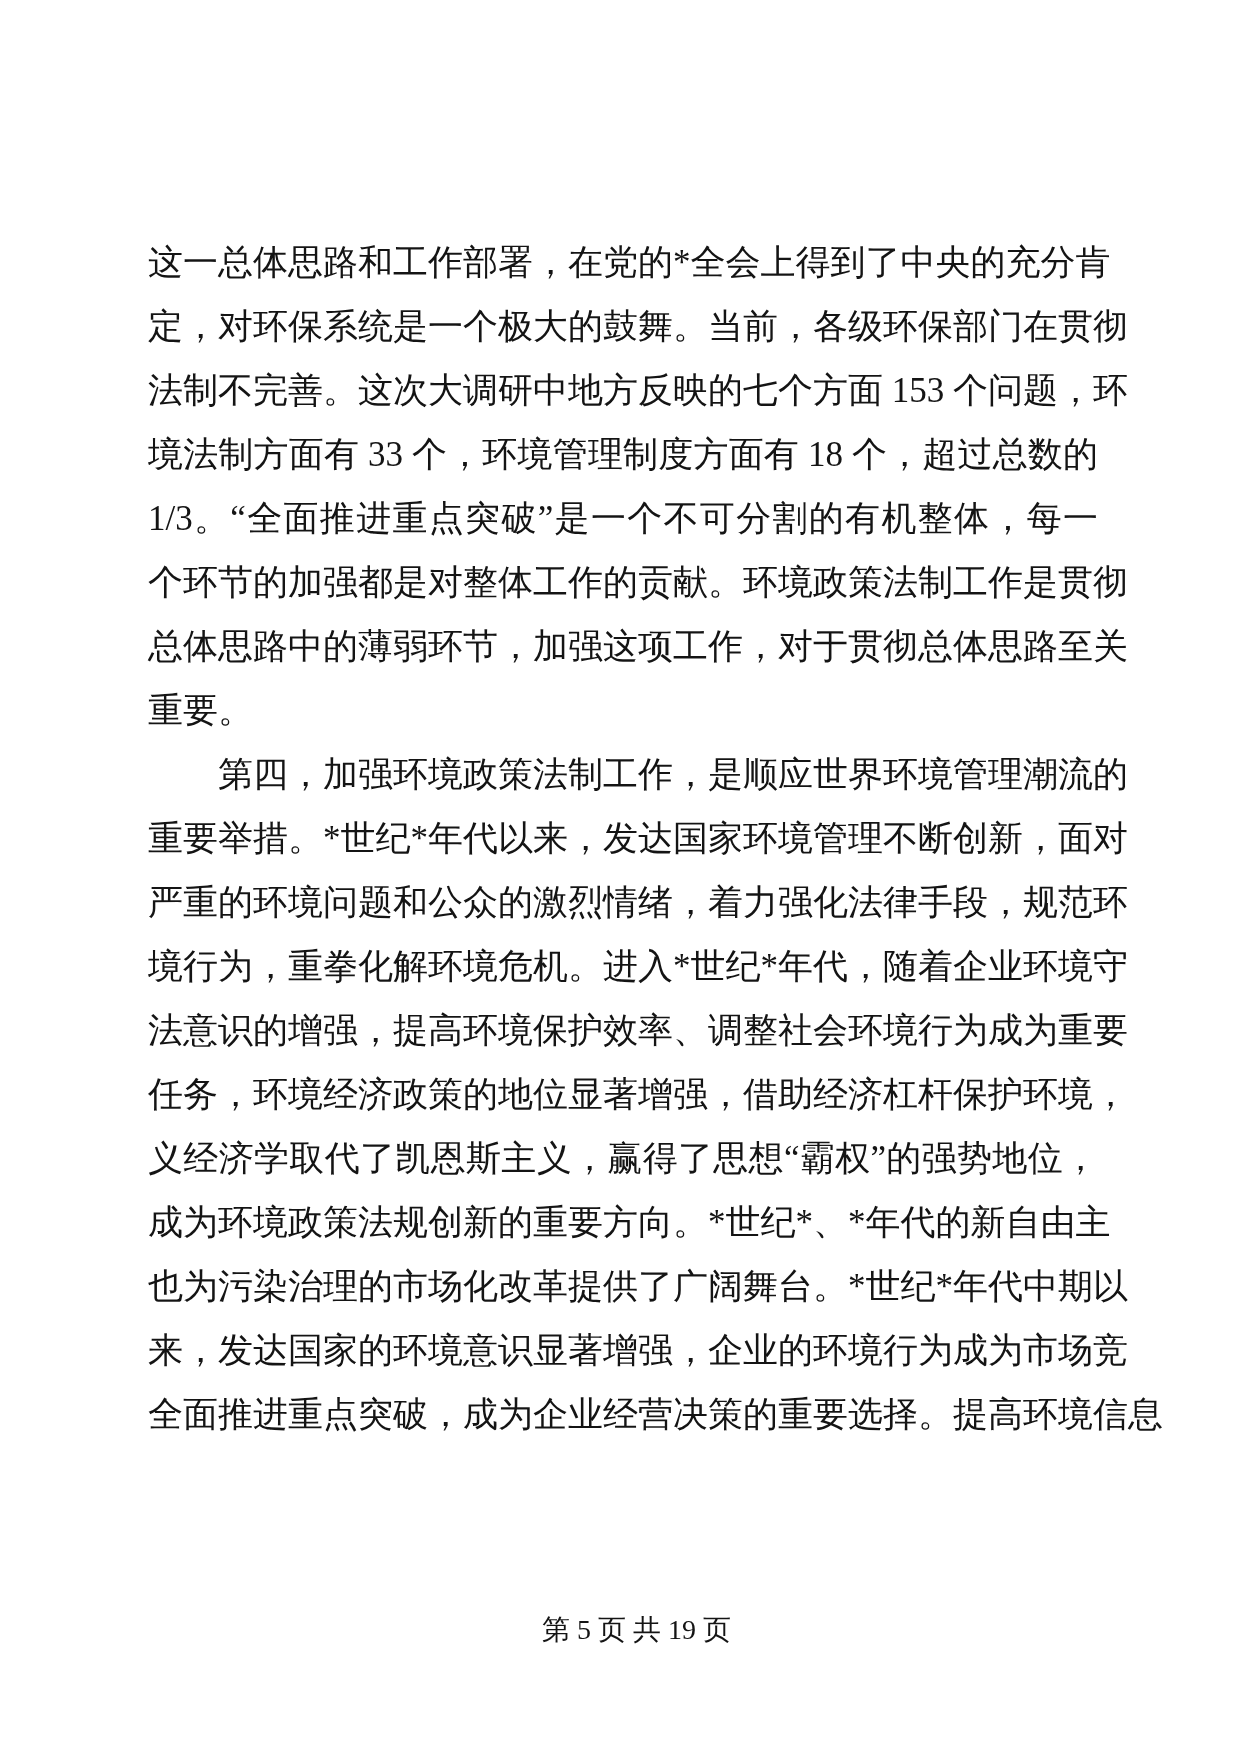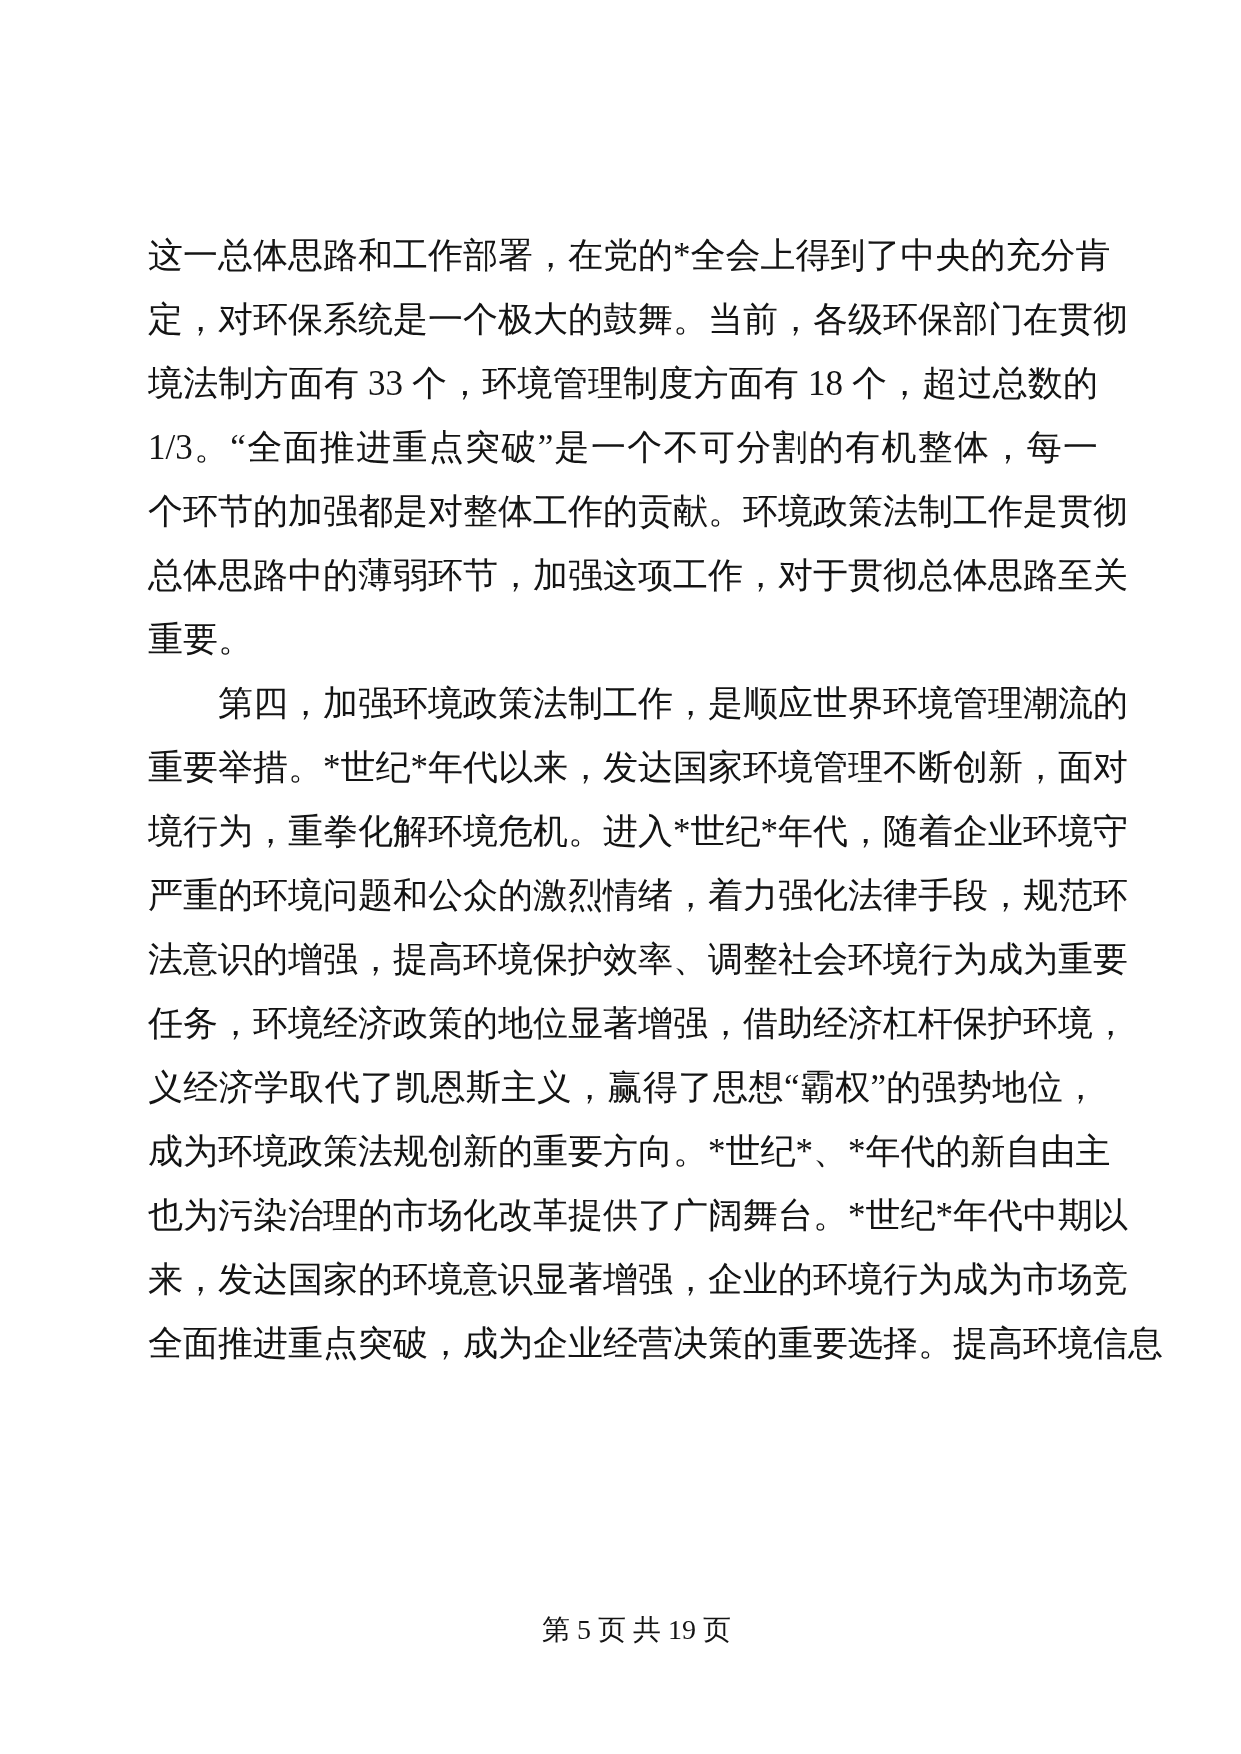--- a/index.html
+++ b/index.html
@@ -12,21 +12,21 @@
     width: 1241px;
     height: 1754px;
     background: #ffffff;
     overflow: hidden;
     font-family: "Liberation Serif", "DejaVu Serif", serif;
     color: #141414;
   }
   .content {
     position: absolute;
     left: 148px;
-    top: 224px;
+    top: 231px;
     width: 950px;
   }
   .paragraph {
     margin: 0;
     padding: 0;
   }
   .line {
     font-size: 35px;
     line-height: 64px;
     white-space: nowrap;
@@ -55,31 +55,32 @@
   }
 </style>
 </head>
 <body>
 
 <div class="page">
   <div class="content">
       <div class="paragraph">
         <div class="line">这一总体思路和工作部署，在党的*全会上得到了中央的充分肯</div>
         <div class="line">定，对环保系统是一个极大的鼓舞。当前，各级环保部门在贯彻</div>
+        <div class="line">法制不完善。这次大调研中地方反映的七个方面 153 个问题，环</div>
         <div class="line">境法制方面有 33 个，环境管理制度方面有 18 个，超过总数的</div>
         <div class="line">1/3。“全面推进重点突破”是一个不可分割的有机整体，每一</div>
         <div class="line">个环节的加强都是对整体工作的贡献。环境政策法制工作是贯彻</div>
         <div class="line">总体思路中的薄弱环节，加强这项工作，对于贯彻总体思路至关</div>
         <div class="line no-justify">重要。</div>
       </div>
       <div class="paragraph">
         <div class="line indent">第四，加强环境政策法制工作，是顺应世界环境管理潮流的</div>
         <div class="line">重要举措。*世纪*年代以来，发达国家环境管理不断创新，面对</div>
+        <div class="line">严重的环境问题和公众的激烈情绪，着力强化法律手段，规范环</div>
         <div class="line">境行为，重拳化解环境危机。进入*世纪*年代，随着企业环境守</div>
-        <div class="line">严重的环境问题和公众的激烈情绪，着力强化法律手段，规范环</div>
         <div class="line">法意识的增强，提高环境保护效率、调整社会环境行为成为重要</div>
         <div class="line">任务，环境经济政策的地位显著增强，借助经济杠杆保护环境，</div>
         <div class="line">义经济学取代了凯恩斯主义，赢得了思想“霸权”的强势地位，</div>
         <div class="line">成为环境政策法规创新的重要方向。*世纪*、*年代的新自由主</div>
         <div class="line">也为污染治理的市场化改革提供了广阔舞台。*世纪*年代中期以</div>
         <div class="line">来，发达国家的环境意识显著增强，企业的环境行为成为市场竞</div>
         <div class="line">全面推进重点突破，成为企业经营决策的重要选择。提高环境信息</div>
       </div>
     </div>
   <div class="footer">第 5 页 共 19 页</div>

